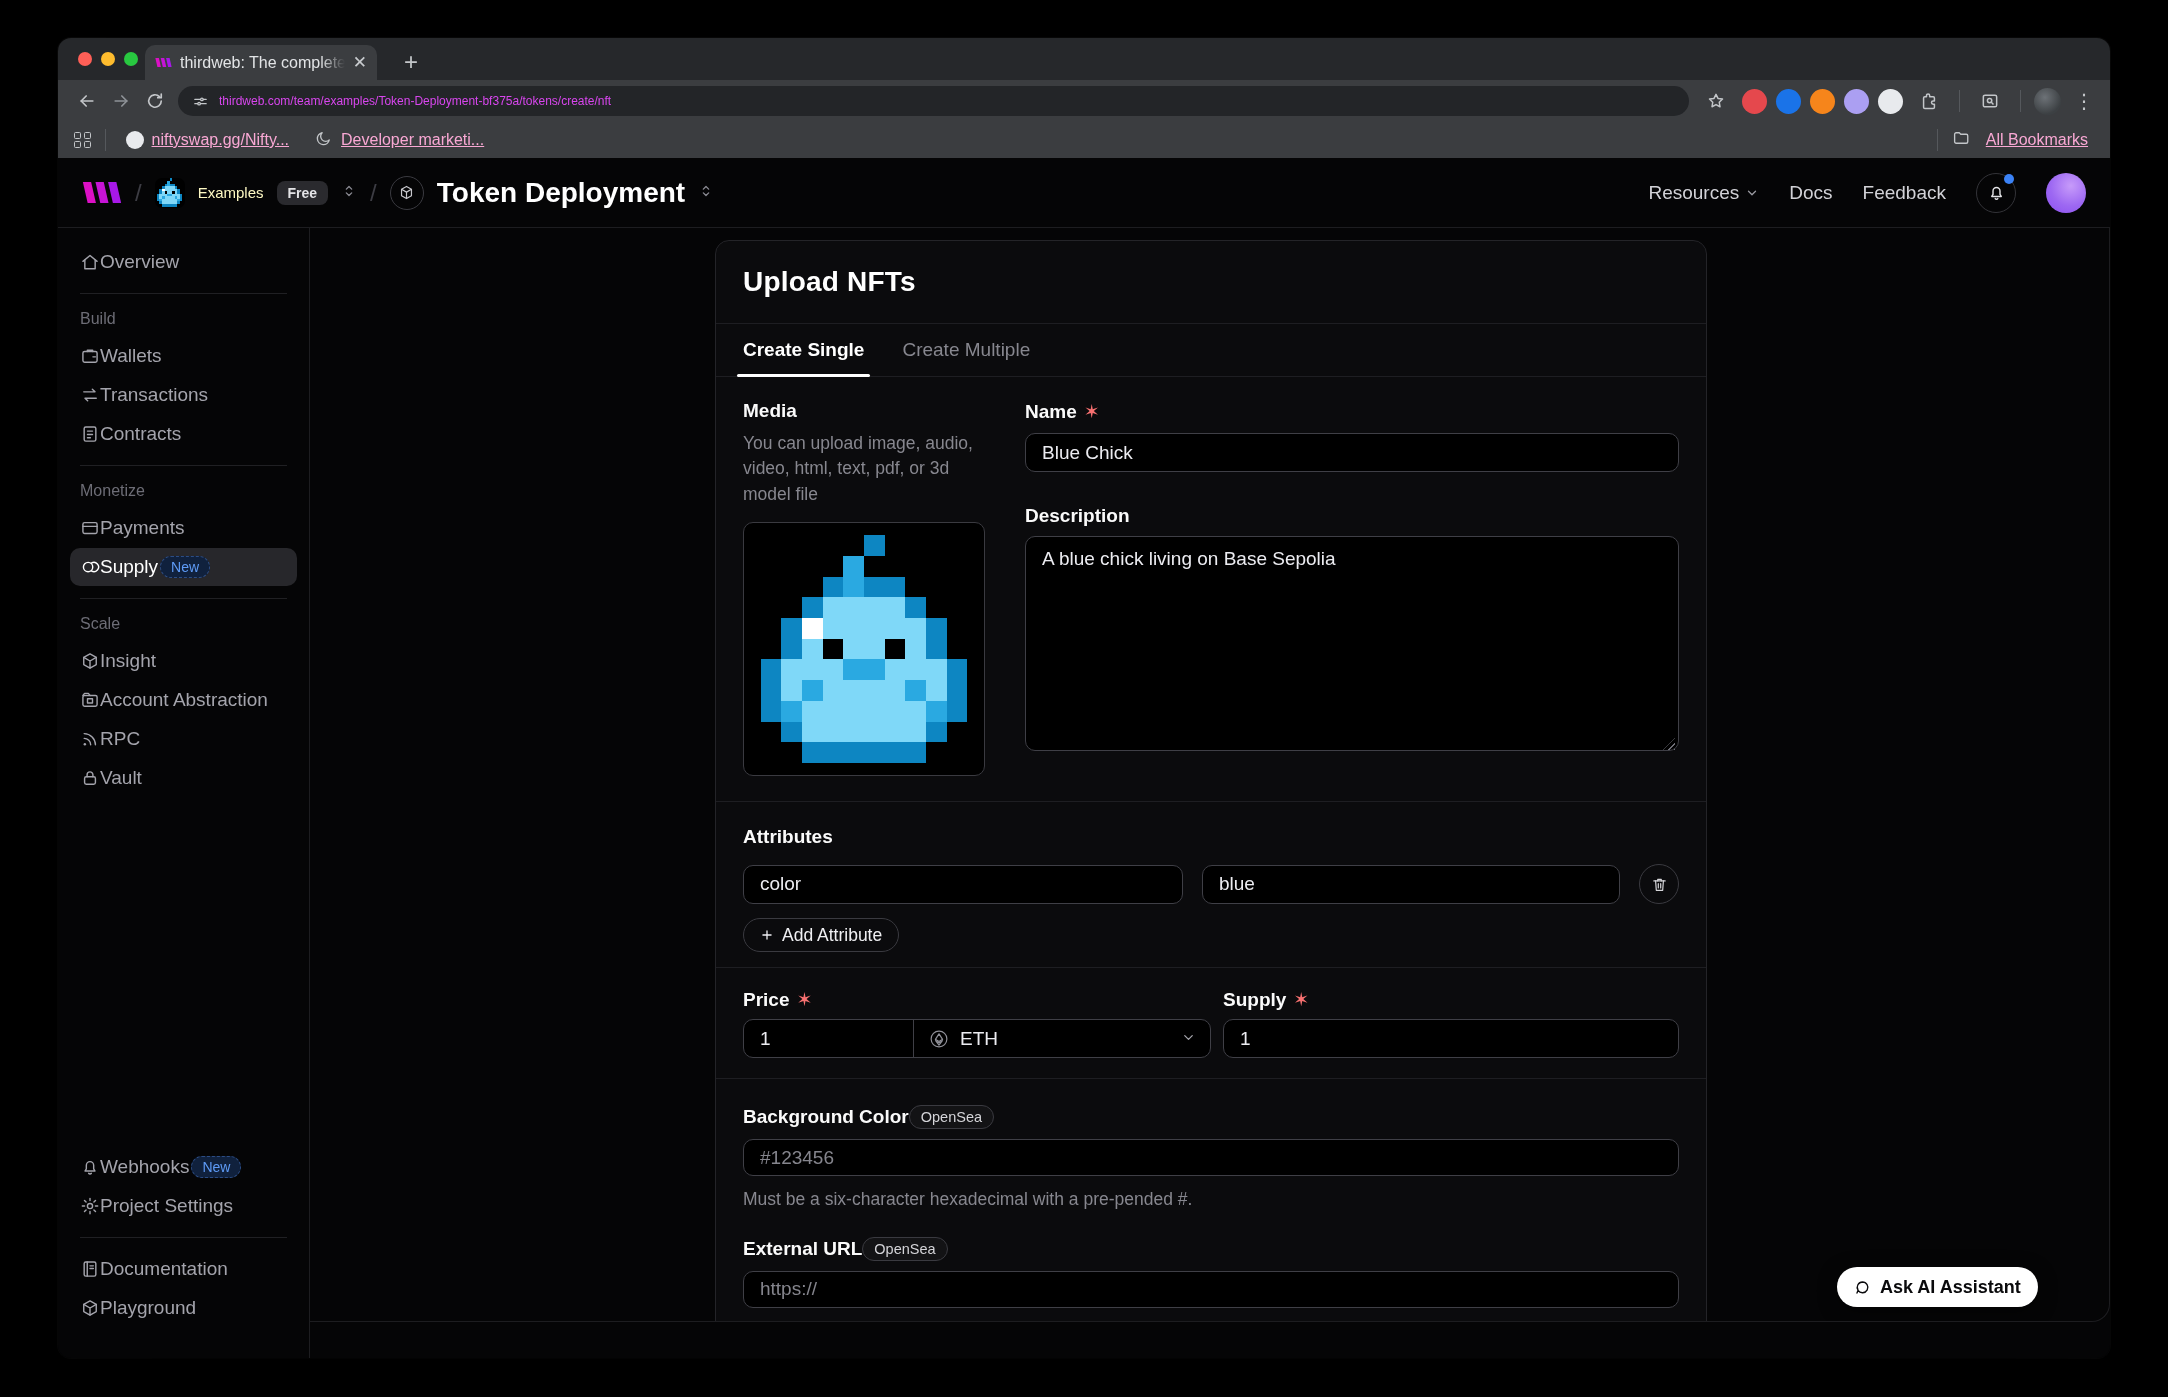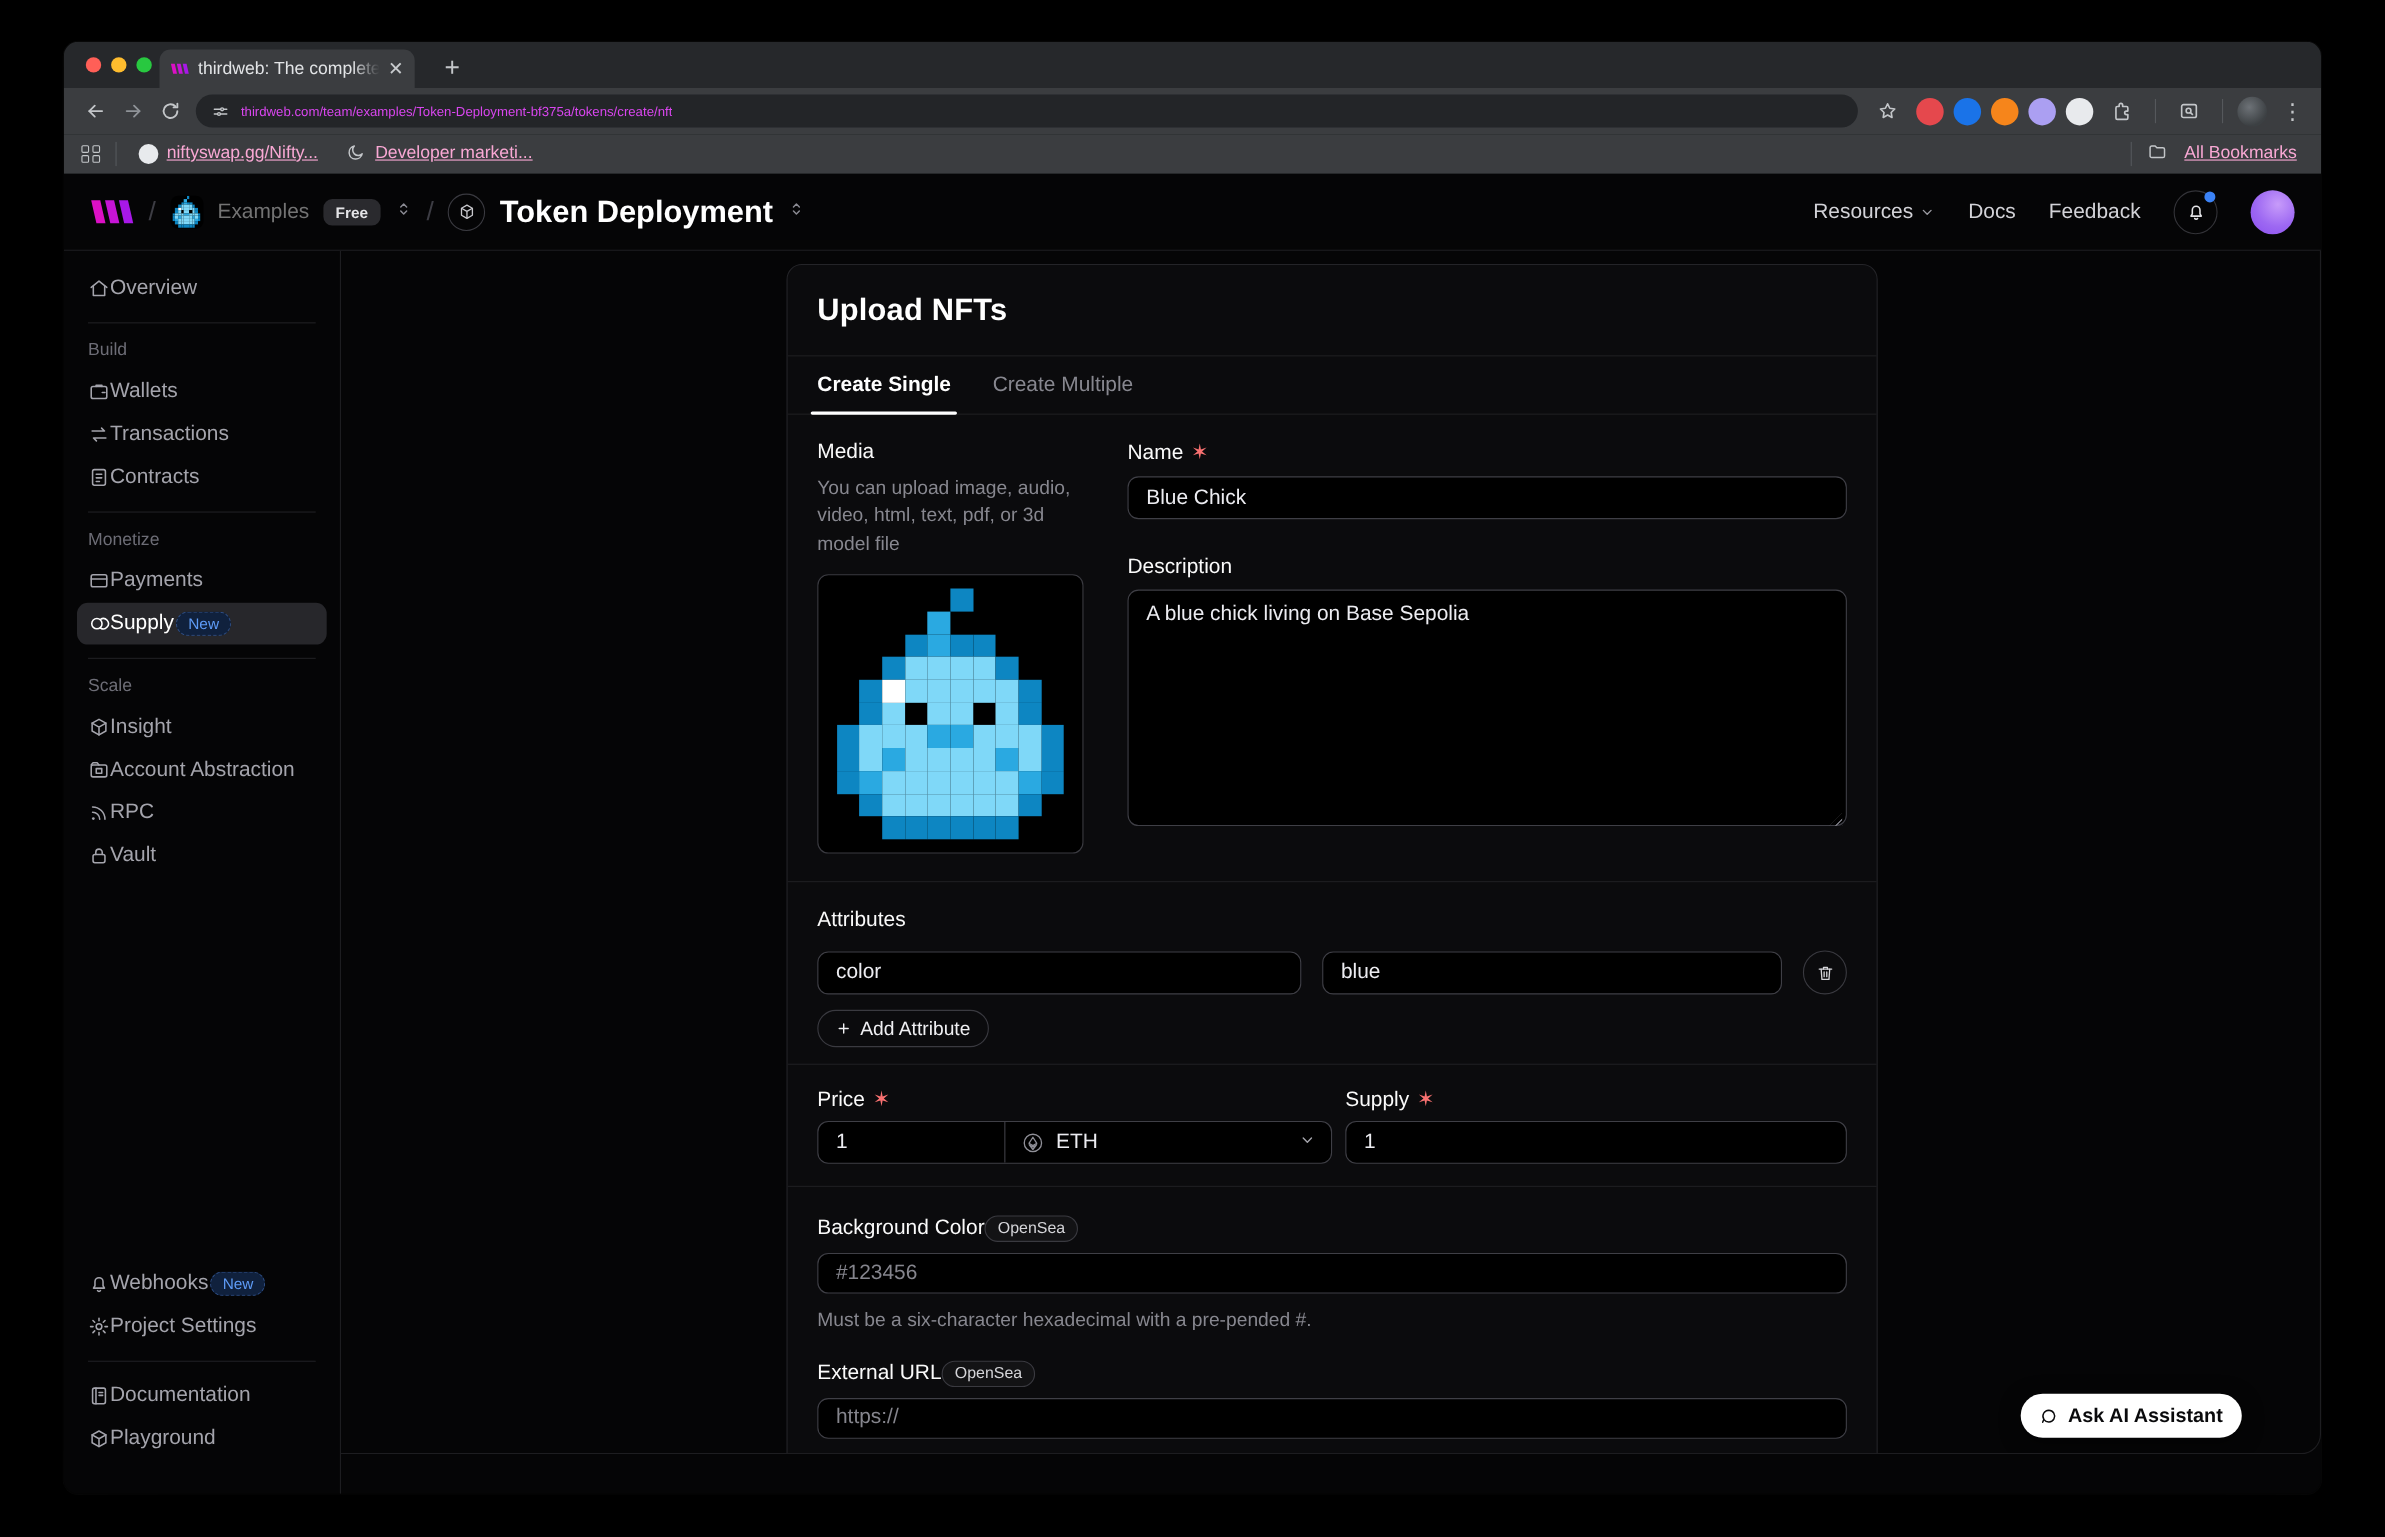--- a/index.html
+++ b/index.html
@@ -40,21 +40,21 @@
   .bm-item { display:flex; align-items:center; gap:8px; color:#f9a8d4; font-size:16px; padding:0 6px;text-decoration:underline; }
   .gh-dot { width:18px; height:18px; border-radius:50%; background:#e8eaed; }
   .bm-spacer { flex:1; }
   .bm-ic { color:#c3c6c9; } .bm-ic svg { width:18px; height:18px; }
 
   
   .app { position:relative; height:1200px; background:#050506; }
   .app-header { height:70px; display:flex; align-items:center; padding:0 24px; border-bottom:1px solid #1d1d20; }
   .crumb { display:flex; align-items:center; gap:13px; }
   .slash { color:#3d3d44; font-size:24px; font-weight:300; }
-  .crumb-name { color:#737373; font-size:19px; }
+  .crumb-name { color:#fef9c3; font-size:15px; }
   .crumb-name.bold { font-weight:700; font-size:28px; color:#fff; }
   .badge-free { background:#2a2a2e; color:#e4e4e7; font-size:14px; padding:4px 11px; border-radius:8px; font-weight:600; }
   .updown { color:#8b8b93; } .updown svg { width:16px; height:16px; }
   .avatar-chick { width:30px; height:30px; border-radius:7px; background:#000; overflow:hidden;
     display:flex; align-items:center; justify-content:center; }
   .circle-ic { width:34px; height:34px; border-radius:50%; border:1px solid #3a3a40; color:#c8c8cd;
     display:flex; align-items:center; justify-content:center; }
   .circle-ic svg { width:17px; height:17px; }
   .hdr-right { margin-left:auto; display:flex; align-items:center; gap:30px; }
   .hdr-link { color:#d2d2d7; font-size:19px; display:flex; align-items:center; gap:6px; }
@@ -87,21 +87,21 @@
     border:1px solid #242428; border-radius:14px; }
   .card-h { padding:25px 27px; }
   .card-title { color:#fff; font-size:28px; font-weight:700; letter-spacing:.2px; }
   .tabsrow { border-top:1px solid #1e1e22; border-bottom:1px solid #1e1e22; display:flex; gap:38px;
     padding:0 27px; height:54px; align-items:stretch; }
   .ftab { display:flex; align-items:center; font-size:19px; color:#87878f; position:relative; }
   .ftab.active { color:#fff; font-weight:600; }
   .ftab.active::after { content:""; position:absolute; left:-6px; right:-6px; bottom:-1px; height:3px; background:#fff; border-radius:2px; }
 
   .sec { padding:0 27px; }
-  .field-label { color:#fafafa; font-size:19px; display:flex; align-items:center; gap:7px; }
+  .field-label { color:#fafafa; font-size:19px; display:flex; align-items:center; gap:7px;font-weight:bold; }
   .req { color:#f87171; font-size:19px; }
   .muted { color:#87878f; font-size:17.5px; line-height:1.45; }
   .tw-input { width:100%; height:39px; background:#000; border:1px solid #3f3f46; border-radius:10px;
     color:#ececf1; font-size:19px; padding:0 16px; outline:none; font-family:inherit; }
   .tw-input::placeholder { color:#85858d; }
   textarea.tw-input { height:215px; padding:11px 16px; resize:none; }
   .ta-wrap { position:relative; }
   .resize-corner { position:absolute; right:4px; bottom:5px; width:12px; height:12px;
     background:repeating-linear-gradient(135deg, transparent 0 3px, #6f6f77 3px 4.4px);
     -webkit-clip-path:polygon(100% 0,100% 100%,0 100%); clip-path:polygon(100% 0,100% 100%,0 100%); }

